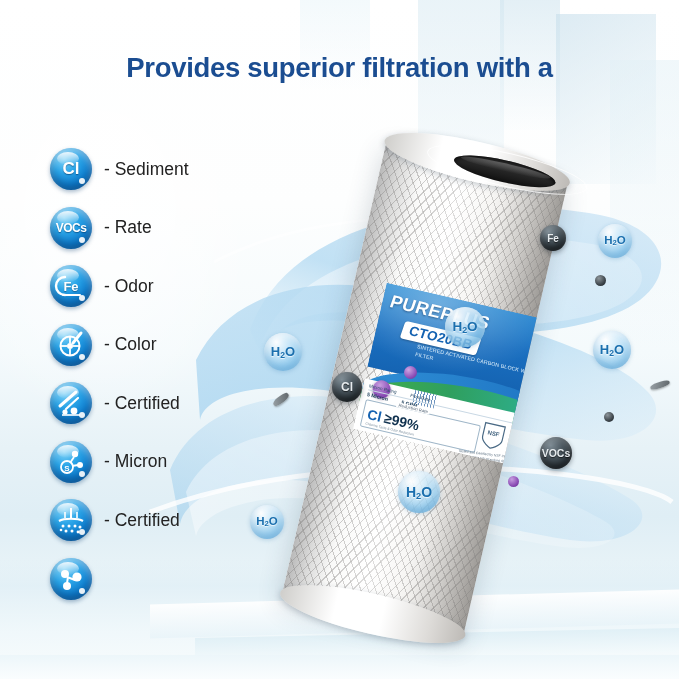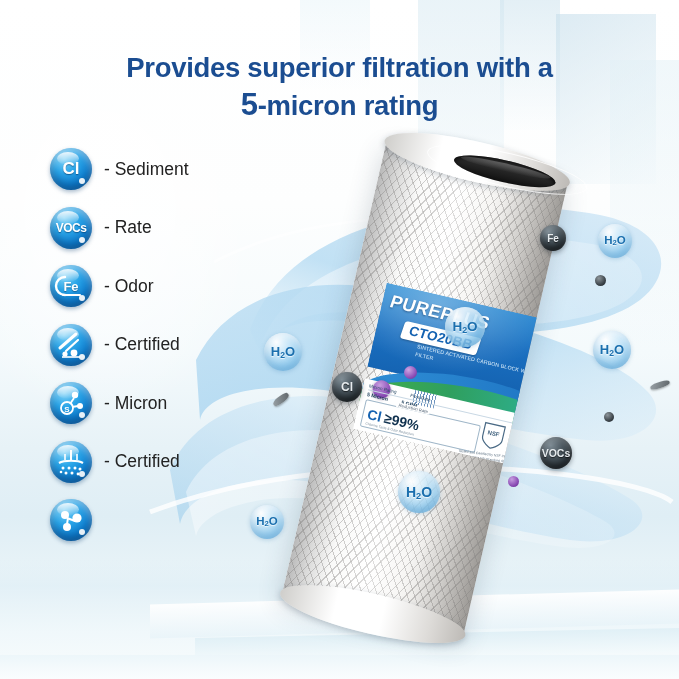--- a/index.html
+++ b/index.html
@@ -226,21 +226,20 @@
   <div class="blk b3"></div>
   <div class="blk b4"></div>
   <div class="bg-soft-l"></div>
   <div class="plinth"></div>
   <div class="shelf s1"></div>
   <div class="shelf s2"></div>
   <div class="shelf s3"></div>
 
   <div class="headline">
     <span class="l1">Provides superior filtration with a</span>
-    <span class="l2"><span class="big">5</span><span>-micron rating</span></span>
   </div>
 
   <svg class="swirl" viewBox="0 0 679 679">
     <defs>
       <linearGradient id="rib1" x1="0" y1="0" x2="1" y2="1">
         <stop offset="0%" stop-color="#b9dcf2" stop-opacity=".95"></stop>
         <stop offset="45%" stop-color="#9fd0ef" stop-opacity=".85"></stop>
         <stop offset="100%" stop-color="#d9ecf8" stop-opacity=".55"></stop>
       </linearGradient>
       <linearGradient id="rib2" x1="1" y1="0" x2="0" y2="1">
@@ -302,20 +301,35 @@
         <svg width="42" height="42" viewBox="0 0 42 42">
           <path d="M15 12 A9 9 0 1 0 15 30" stroke="#fff" stroke-width="2.4" fill="none" stroke-linecap="round"></path>
           <line x1="13" y1="30" x2="30" y2="30" stroke="#fff" stroke-width="2" stroke-linecap="round"></line>
         </svg>
         <div class="sym t-fe">Fe</div>
         <div class="gl"></div>
       </div>
       <div class="flabel">- Odor</div>
     </div>
 
+    <div class="frow">
+      <div class="fbadge">
+        <svg width="42" height="42" viewBox="0 0 42 42">
+          <circle cx="20" cy="22" r="9.5" stroke="#fff" stroke-width="2" fill="none"></circle>
+          <circle cx="20" cy="22" r="3" fill="#fff"></circle>
+          <line x1="20" y1="12.5" x2="20" y2="19" stroke="#fff" stroke-width="1.8"></line>
+          <line x1="20" y1="25" x2="20" y2="31.5" stroke="#fff" stroke-width="1.8"></line>
+          <line x1="10.5" y1="22" x2="17" y2="22" stroke="#fff" stroke-width="1.8"></line>
+          <line x1="23" y1="22" x2="29.5" y2="22" stroke="#fff" stroke-width="1.8"></line>
+          <path d="M23 19 L31 9" stroke="#fff" stroke-width="3" stroke-linecap="round"></path>
+        </svg>
+        <div class="gl"></div>
+      </div>
+      <div class="flabel">- Color</div>
+    </div>
 
     <div class="frow">
       <div class="fbadge">
         <svg width="42" height="42" viewBox="0 0 42 42">
           <path d="M10 24 L26 10" stroke="#fff" stroke-width="3" stroke-linecap="round"></path>
           <path d="M16 27 L28 16" stroke="#fff" stroke-width="2.2" stroke-linecap="round"></path>
           <circle cx="15" cy="30" r="2.6" fill="#fff"></circle>
           <circle cx="24" cy="29" r="3.4" fill="#fff"></circle>
           <line x1="12" y1="33" x2="30" y2="33" stroke="#fff" stroke-width="1.6"></line>
         </svg>

